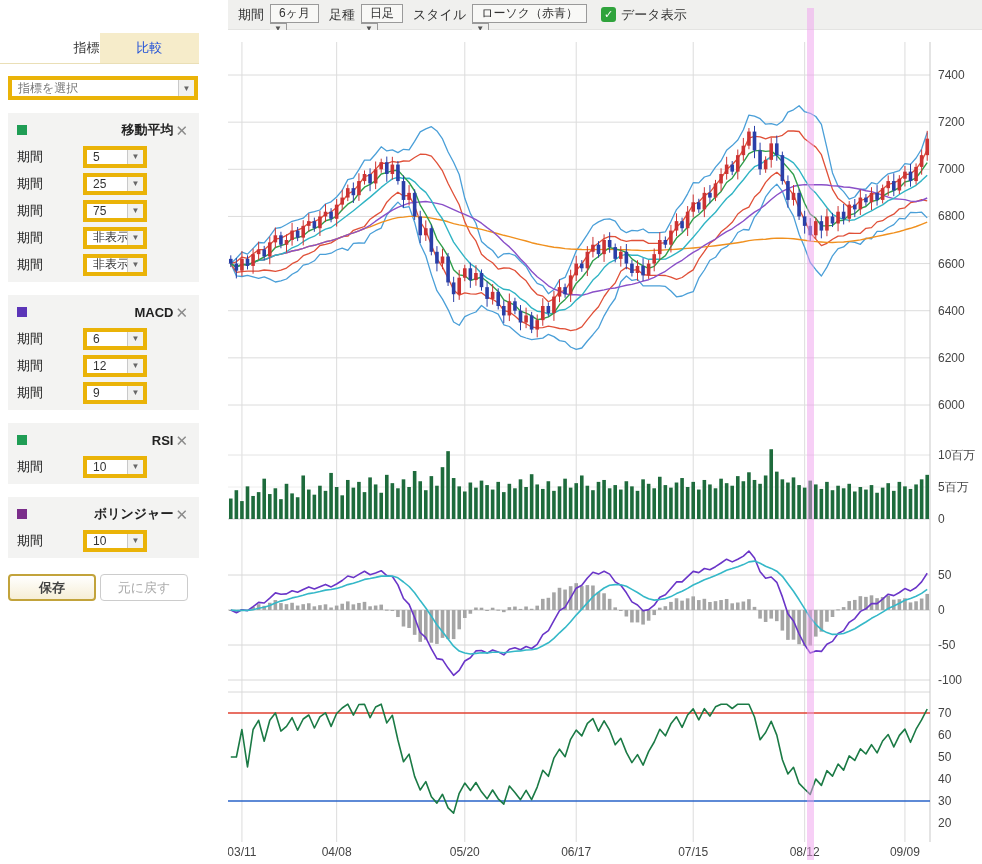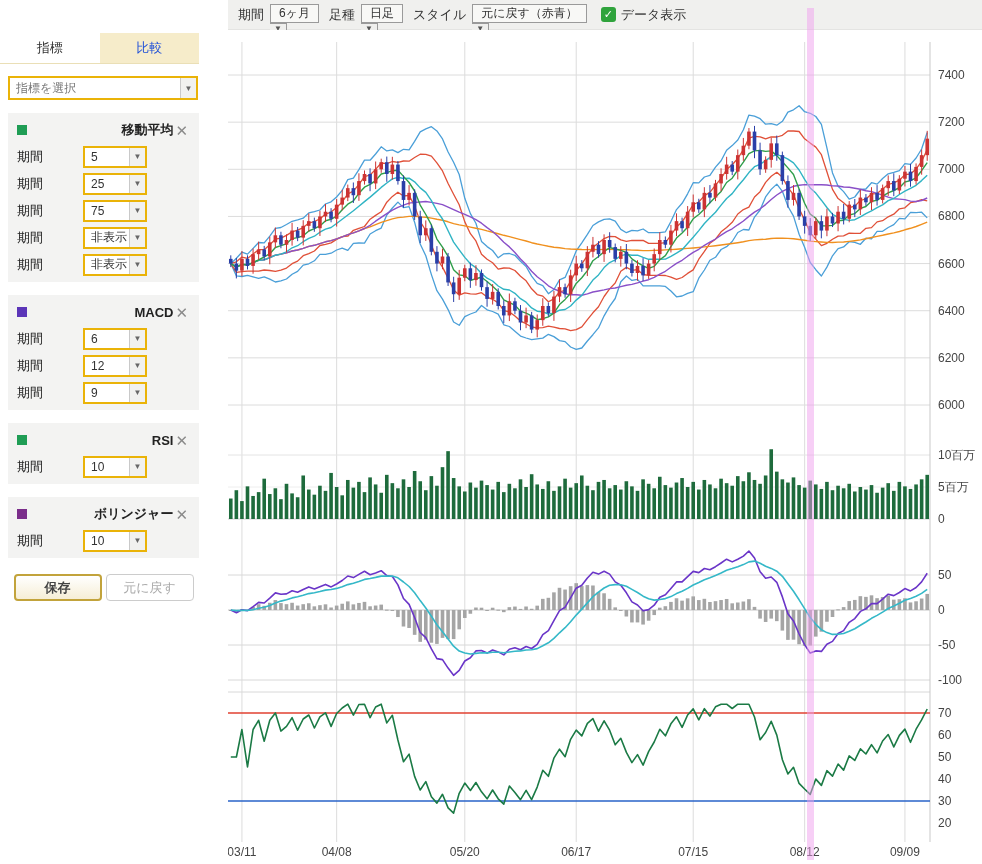--- a/index.html
+++ b/index.html
@@ -3,35 +3,35 @@
 <meta charset="utf-8">
 <style>
   html,body{margin:0;padding:0;background:#fff;font-family:"Liberation Sans",sans-serif;}
   body{width:982px;height:864px;overflow:hidden;position:relative;}
   .app{display:flex;width:982px;height:864px;}
 
   
   .sidebar{width:228px;height:864px;background:#fff;flex:none;}
   .tabbar{margin-top:33px;width:199px;display:flex;background:#f6ecca;border-bottom:1px solid #eadfb6;}
   .tab{flex:1;height:30px;line-height:30px;text-align:center;font-size:13px;color:#1d4ed8;cursor:pointer;}
-  .tab.active{background:#fff;color:#333;}
+  .tab.active{background:#fff;color:#333;text-align:right;}
   .sidebar-inner{padding:0 0 0 8px;width:191px;}
-  .select-box{display:inline-flex;align-items:center;background:#fff;border:2px solid #eab308;height:22px;font-size:12px;color:#333;box-sizing:border-box;}
+  .select-box{display:inline-flex;align-items:center;background:#fff;border:4px solid #eab308;height:22px;font-size:12px;color:#333;box-sizing:border-box;}
   .select-box .val{flex:1;padding:0 6px;white-space:nowrap;overflow:hidden;}
   .select-box .arr{width:15px;height:100%;display:flex;align-items:center;justify-content:center;font-size:8px;color:#666;border-left:1px solid #c9c9c9;background:#f1f1ef;}
   .select-wide{width:190px;height:24px;margin-top:12px;color:#777;}
   .section{background:#f3f3f2;margin-top:13px;width:191px;padding:4px 0 4px;}
   .sec-head{display:flex;align-items:center;height:26px;padding:0 9px;text-align:right;}
   .swatch{width:10px;height:10px;margin-right:6px;flex:none;}
   .sec-title{flex:1;font-size:13px;font-weight:bold;color:#222;}
   .sec-close{color:#8a8a8a;font-size:15px;line-height:1;cursor:pointer;padding:0 2px;}
   .row{display:flex;align-items:center;height:27px;padding:0 9px;}
   .row .lbl{width:66px;font-size:13px;color:#222;}
   .row .select-box{width:64px;height:22px;}
-  .btn-row{display:flex;gap:4px;margin-top:16px;justify-content:center;}
+  .btn-row{display:flex;gap:4px;margin-top:16px;}
   .btn-save{width:88px;height:27px;border:2px solid #c2a33b;border-radius:4px;background:linear-gradient(#ffffff,#f6eed6);font-size:13px;font-weight:bold;color:#444;cursor:pointer;}
   .btn-reset{width:88px;height:27px;border:1px solid #cccccc;border-radius:4px;background:#fff;font-size:13px;color:#aaa;cursor:pointer;}
 
   
   .chart-col{width:754px;flex:none;display:flex;flex-direction:column;}
   .toolbar{height:30px;background:#f0f0ee;border-bottom:1px solid #e4e4e2;display:flex;align-items:center;padding:0 8px;font-size:13px;color:#333;box-sizing:border-box;}
   .tlabel{margin:0 6px 0 10px;}
   .tlabel:first-child{margin-left:2px;}
   .dd{display:inline-flex;height:21px;flex-direction:column;}
   .dd .val{border:1px solid #9a9a9a;background:#f8f8f6;padding:0 8px;display:flex;align-items:center;font-size:12px;}
@@ -178,21 +178,21 @@
         <span class="val">6ヶ月</span>
         <span class="btn">▼</span>
       </div>
       <span class="tlabel">足種</span>
       <div class="dd">
         <span class="val">日足</span>
         <span class="btn">▼</span>
       </div>
       <span class="tlabel">スタイル</span>
       <div class="dd">
-        <span class="val">元に戻す（赤青）</span>
+        <span class="val">ローソク（赤青）</span>
         <span class="btn">▼</span>
       </div>
       <span class="chk" style="background: rgb(47, 163, 60);">✓</span>
       <span>データ表示</span>
     </div>
     <svg id="chart" width="754" height="834">
         <line x1="0" y1="45" x2="702" y2="45" stroke="#dcdcdc"></line>
         <text x="710" y="49">7400</text>
         <line x1="0" y1="92.14285714285717" x2="702" y2="92.14285714285717" stroke="#dcdcdc"></line>
         <text x="710" y="96.14285714285717">7200</text>

